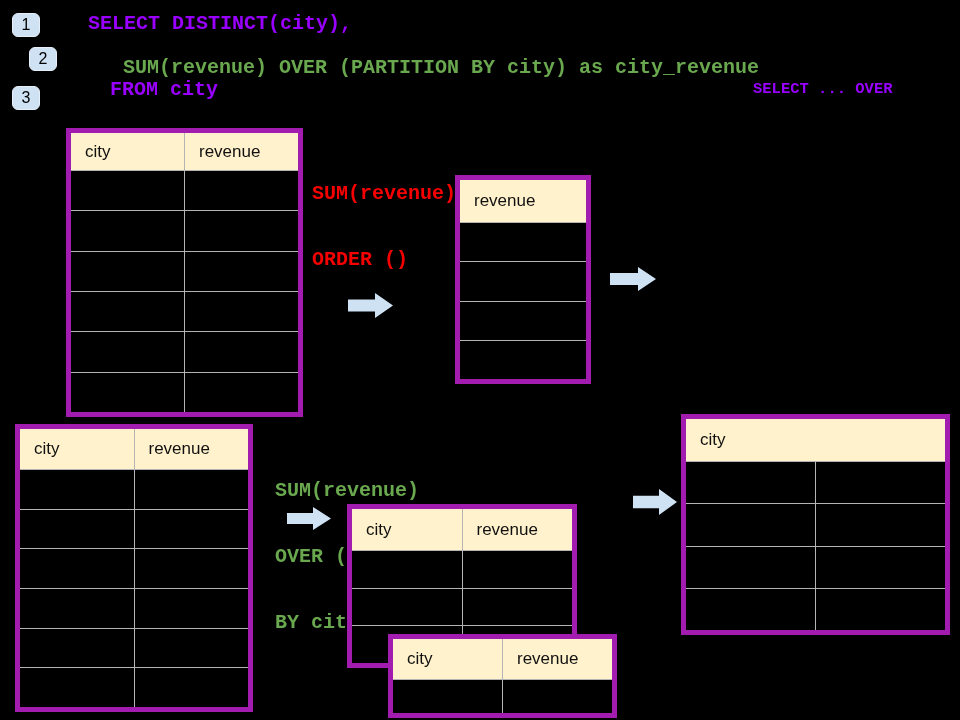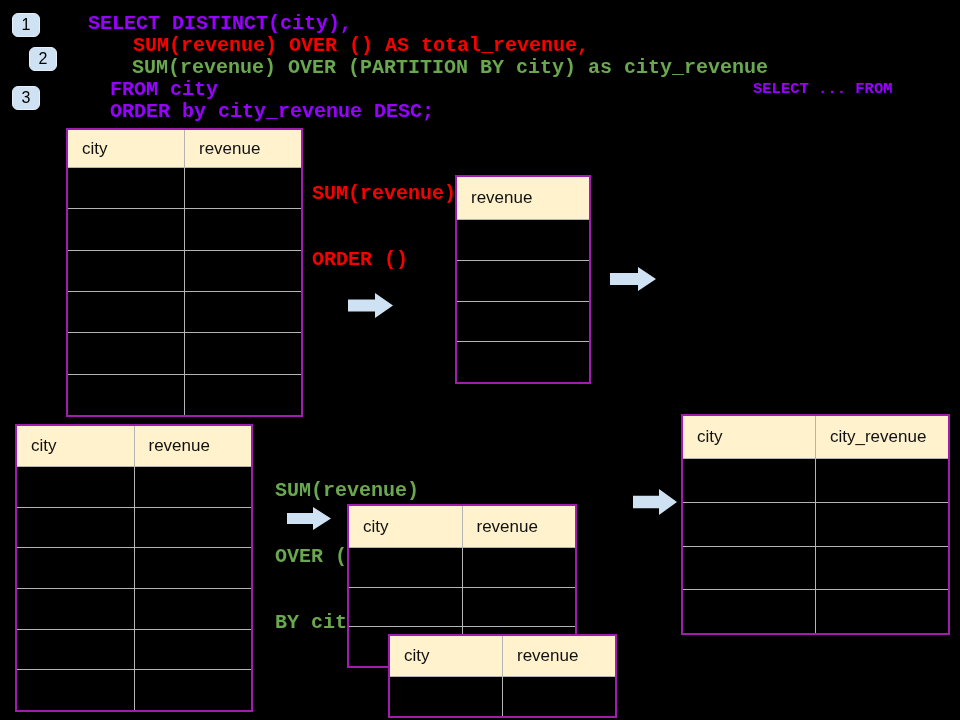--- a/index.html
+++ b/index.html
@@ -14,21 +14,21 @@
 
   
   .code{position:absolute;font-family:"Liberation Mono","DejaVu Sans Mono",monospace;
         font-weight:bold;font-size:20px;line-height:22px;white-space:pre;}
   .code.small{font-size:15.5px;line-height:21px;}
   .purple{color:#9900ff}
   .red{color:#f60000}
   .green{color:#6aa84f}
 
   
-  .dtable{position:absolute;box-sizing:border-box;border:2px solid #a21caf;
+  .dtable{position:absolute;box-sizing:border-box;border:5px solid #a21caf;
           background:#000;display:flex;flex-direction:column;}
   .thead{display:flex;flex:0 0 auto;background:#fff2cc;border-bottom:1px solid #b4b4b4;}
   .thcell{flex:1;display:flex;align-items:center;padding-left:14px;box-sizing:border-box;
           font-size:17px;color:#111;border-right:1px solid #b4b4b4;overflow:hidden;}
   .thcell:last-child{border-right:none;}
   .tbody{flex:1 1 auto;display:flex;flex-direction:column;}
   .trow{flex:1;display:flex;border-bottom:1px solid #b4b4b4;}
   .trow:last-child{border-bottom:none;}
   .tcell{flex:1;border-right:1px solid #b4b4b4;}
   .tcell:last-child{border-right:none;}
@@ -38,27 +38,25 @@
 </head>
 <body>
 
 <div class="page">
 
   <div class="badge" style="left:12px;top:13px">1</div>
   <div class="badge" style="left:29px;top:47px">2</div>
   <div class="badge" style="left:12px;top:86px">3</div>
 
   <div class="code purple" style="left:88px;top:13px">SELECT DISTINCT(city),</div>
-  <div class="code red" style="left:133px;top:35px">SUM(revenue) OVER () AS total_revenue,</div>
-  <div class="code green" style="left:132px;top:57px">SUM(revenue) OVER (PARTITION BY city) as city_revenue</div>
+  <div class="code green" style="left:123px;top:57px">SUM(revenue) OVER (PARTITION BY city) as city_revenue</div>
   <div class="code purple" style="left:110px;top:79px">FROM city</div>
-  <div class="code purple" style="left:110px;top:101px">ORDER by city_revenue DESC;</div>
 
   <div class="code small purple" style="left:753px;top:37px">
-    <div>SELECT ... FROM</div>
+    <div>SELECT ... OVER</div>
   </div>
 
   <div class="code red" style="left:312px;top:139px">
     <div>SUM(revenue)</div>
     <div>ORDER ()</div>
   </div>
 
   <div class="code green" style="left:275px;top:436px">
     <div>SUM(revenue)</div>
     <div>OVER (PARTITION</div>
@@ -194,21 +192,20 @@
         <div class="trow">
           <div class="tcell"></div>
           <div class="tcell"></div>
         </div>
       </div>
   </div>
 
   <div class="dtable" style="left:681px;top:414px;width:269px;height:221px">
     <div class="thead" style="height:42px">
       <div class="thcell">city</div>
-      <div class="thcell">city_revenue</div>
     </div>
     <div class="tbody">
         <div class="trow">
           <div class="tcell"></div>
           <div class="tcell"></div>
         </div>
         <div class="trow">
           <div class="tcell"></div>
           <div class="tcell"></div>
         </div>

